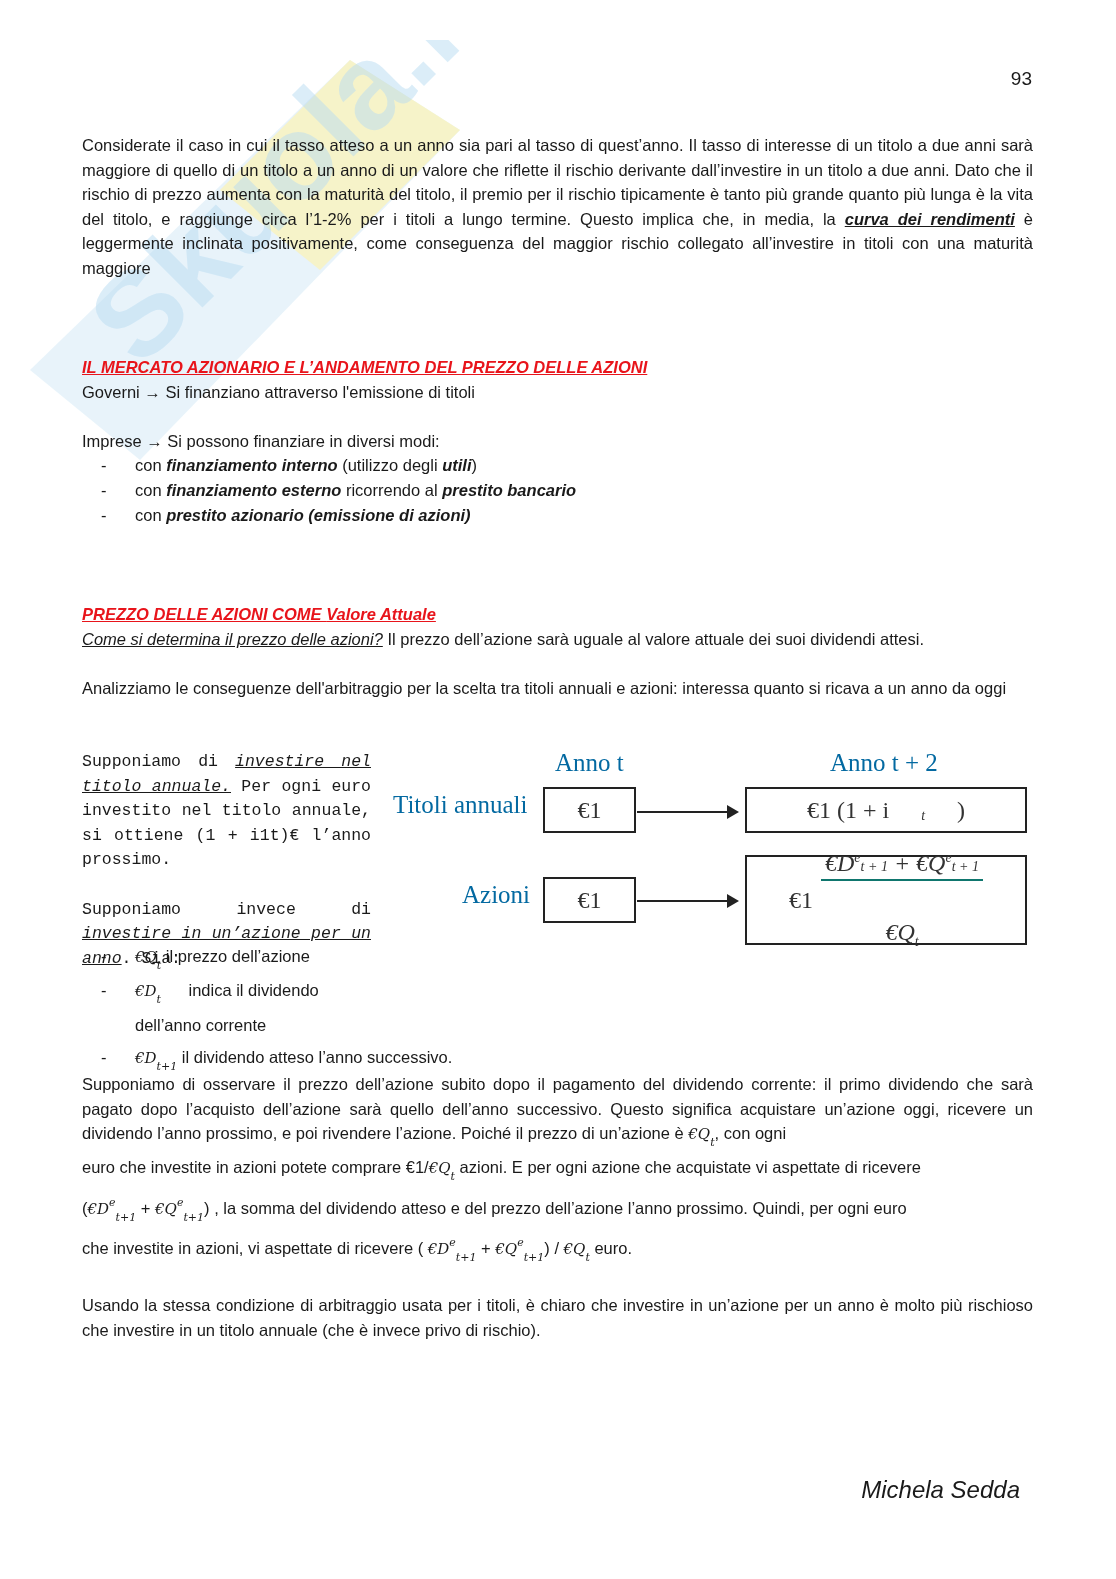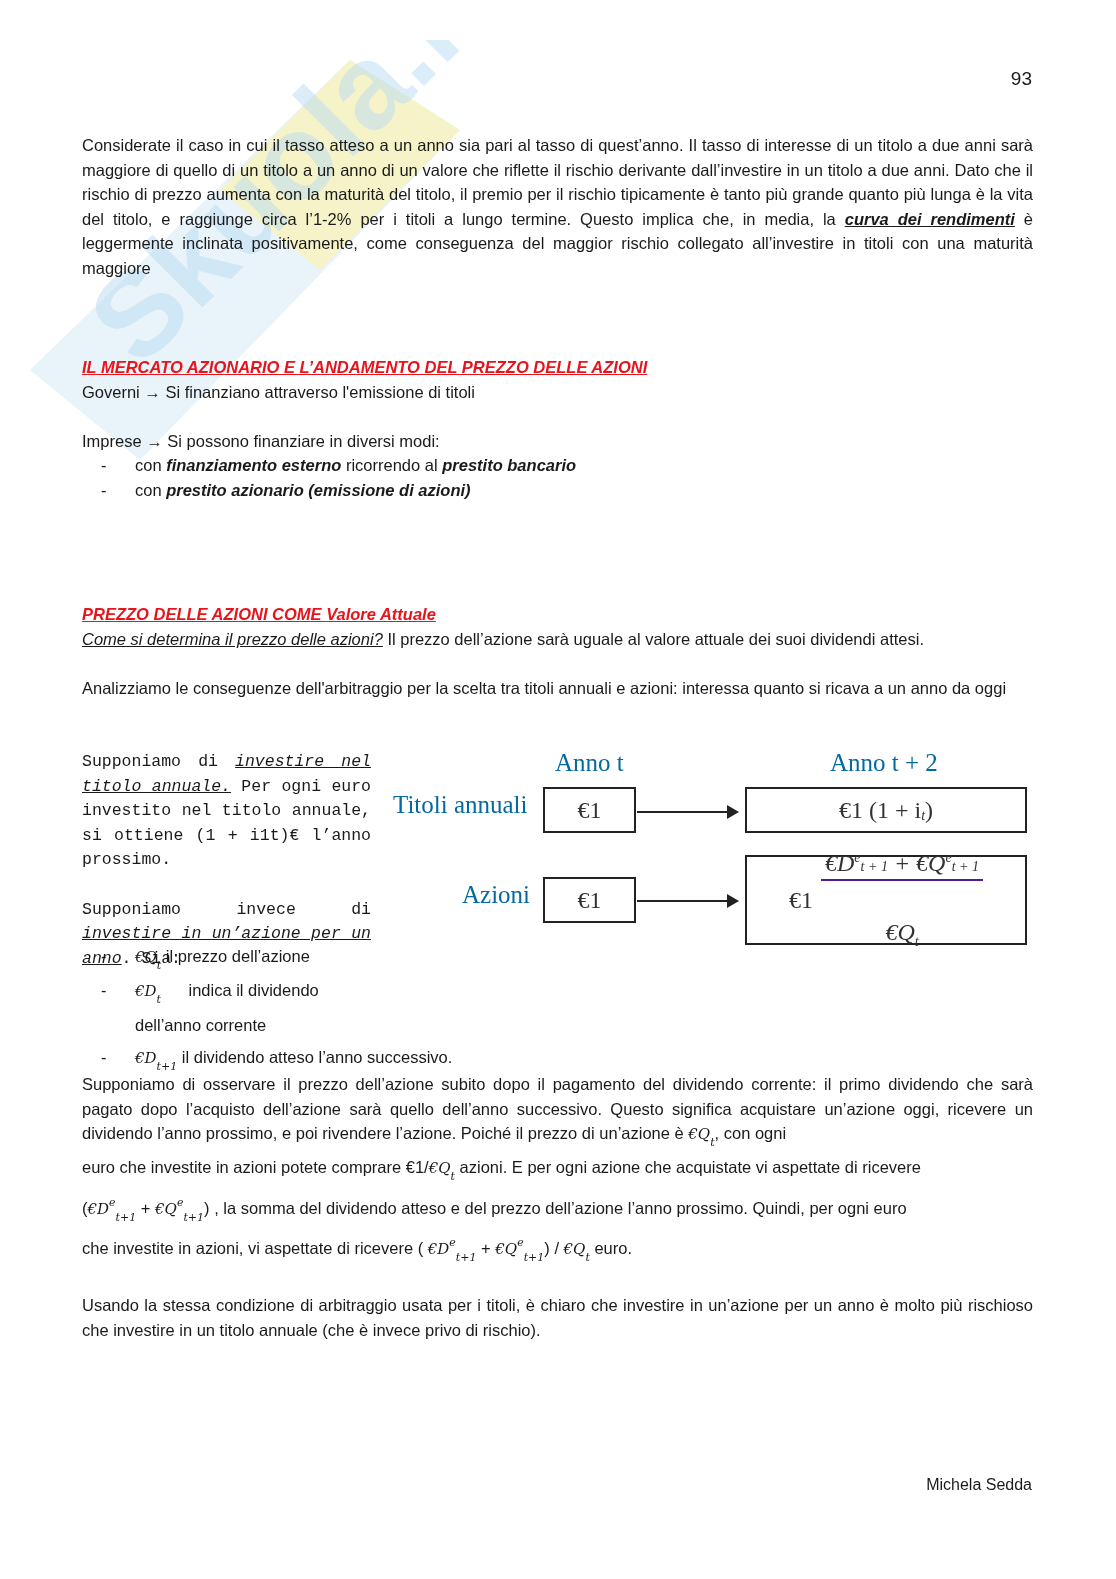--- a/index.html
+++ b/index.html
@@ -19,24 +19,24 @@
   .math { font-family: "DejaVu Serif", serif; font-style: italic; font-size: 15px; }
   .sub { font-family: "DejaVu Serif", serif; font-style: italic; font-size: 11px; position: relative; top: 7px; }
   .sup { font-family: "DejaVu Serif", serif; font-style: italic; font-size: 11px; position: relative; top: -8px; }
   .left-col { position: absolute; left: 82px; width: 289px; line-height: 24.6px; text-align: justify; text-align-last: left; font-family: Liberation Mono, monospace; }
   .diagram { position: absolute; left: 385px; top: 745px; width: 660px; height: 210px; font-family: "Liberation Serif", serif; }
   .diagram .lbl { position: absolute; font-size: 25px; color: #0369a1; }
   .diagram .box { position: absolute; border: 2px solid #222; box-sizing: border-box; display: flex; align-items: center; justify-content: center; font-size: 24px; color: #333; }
   .diagram .arrow { position: absolute; height: 2px; background: #222; }
   .diagram .arrow::after { content: ""; position: absolute; right: -2px; top: -6px; border-left: 12px solid #222; border-top: 7px solid transparent; border-bottom: 7px solid transparent; }
   .frac { display: inline-flex; flex-direction: column; align-items: center; vertical-align: middle; margin-left: 8px; }
-  .frac .num { border-bottom: 2px solid #4c1d95; padding: 0 4px 2px; font-style: italic; }
+  .frac .num { border-bottom: 2px solid #0f766e; padding: 0 4px 2px; font-style: italic; }
   .frac .den { padding-top: 2px; font-style: italic; margin-top: 36px; }
   .frac small { font-size: 14px; }
-  .signature { position: absolute; right: 84px; top: 1476px; font-size: 16px; }
+  .signature { position: absolute; right: 96px; top: 1476px; font-style: italic; font-size: 24px; }
 </style>
 </head>
 <body>
 
 <svg class="watermark" viewBox="0 0 470 480">
   <polygon points="10,330 330,20 440,90 120,420" fill="#d6e9f6" opacity="0.55"></polygon>
   <polygon points="200,150 330,20 440,90 300,230" fill="#fbf3b8" opacity="0.75"></polygon>
   <text x="120" y="330" transform="rotate(-45 120 330)" font-family="Liberation Sans, sans-serif" font-weight="bold" font-size="120" fill="#b9dcf2" opacity="0.5">Skuola.net</text>
 </svg>
 
@@ -45,20 +45,21 @@
 <div class="block justify" style="top:133px;">
   <span>Considerate il caso in cui il tasso atteso a un anno sia pari al tasso di quest’anno. Il tasso di interesse di un titolo a due anni sarà maggiore di quello di un titolo a un anno di un valore che riflette il rischio derivante dall’investire in un titolo a due anni. Dato che il rischio di prezzo aumenta con la maturità del titolo, il premio per il rischio tipicamente è tanto più grande quanto più lunga è la vita del titolo, e raggiunge circa l’1-2% per i titoli a lungo termine. Questo implica che, in media, la </span><span class="bi-ul">curva dei rendimenti</span><span> è leggermente inclinata positivamente, come conseguenza del maggior rischio collegato all’investire in titoli con una maturità maggiore</span>
 </div>
 
 <div class="block" style="top:355px;">
   <div class="red-head">IL MERCATO AZIONARIO E L’ANDAMENTO DEL PREZZO DELLE AZIONI</div>
   <div>Governi → Si finanziano attraverso l'emissione di titoli</div>
   <div style="height:24.6px;"></div>
   <div>Imprese → Si possono finanziare in diversi modi:</div>
   <ul class="list">
+    <li><span>con </span><span class="bi">finanziamento interno</span><span> (utilizzo degli </span><span class="bi">utili</span><span>)</span></li>
     <li><span>con </span><span class="bi">finanziamento esterno</span><span> ricorrendo al </span><span class="bi">prestito bancario</span><span></span></li>
     <li><span>con </span><span class="bi">prestito azionario (emissione di azioni)</span></li>
   </ul>
 </div>
 
 <div class="block" style="top:602px;">
   <div class="red-head"><span>PREZZO DELLE AZIONI COME </span><span style="font-weight:bold;">Valore Attuale</span></div>
   <div><span class="ul-it">Come si determina il prezzo delle azioni?</span><span> Il prezzo dell’azione sarà uguale al valore attuale dei suoi dividendi attesi.</span></div>
   <div style="height:24.6px;"></div>
   <div class="justify">Analizziamo le conseguenze dell'arbitraggio per la scelta tra titoli annuali e azioni: interessa quanto si ricava a un anno da oggi</div>
@@ -75,21 +76,21 @@
   <li><span class="math">€D</span><span class="sub">t+1</span><span> il dividendo atteso l’anno successivo.</span></li>
 </ul>
 
 <div class="diagram">
   <div class="lbl" style="left:170px; top:4px;">Anno t</div>
   <div class="lbl" style="left:445px; top:4px;">Anno t + 2</div>
 
   <div class="lbl" style="left:8px; top:46px;">Titoli annuali</div>
   <div class="box" style="left:158px; top:42px; width:93px; height:46px;">€1</div>
   <div class="arrow" style="left:252px; top:66px; width:100px;"></div>
-  <div class="box" style="left:360px; top:42px; width:282px; height:46px;">
+  <div class="box" style="left:360px; top:42px; width:282px; height:46px;gap:32px;">
       <span>€1 (1 + i</span>
       <span style="font-size:14px; font-style:italic; position:relative; top:6px;">t</span>
       <span>)</span>
     </div>
 
   <div class="lbl" style="left:77px; top:136px;">Azioni</div>
   <div class="box" style="left:158px; top:132px; width:93px; height:46px;">€1</div>
   <div class="arrow" style="left:252px; top:155px; width:100px;"></div>
   <div class="box" style="left:360px; top:110px; width:282px; height:90px;">
     <span>€1</span>

